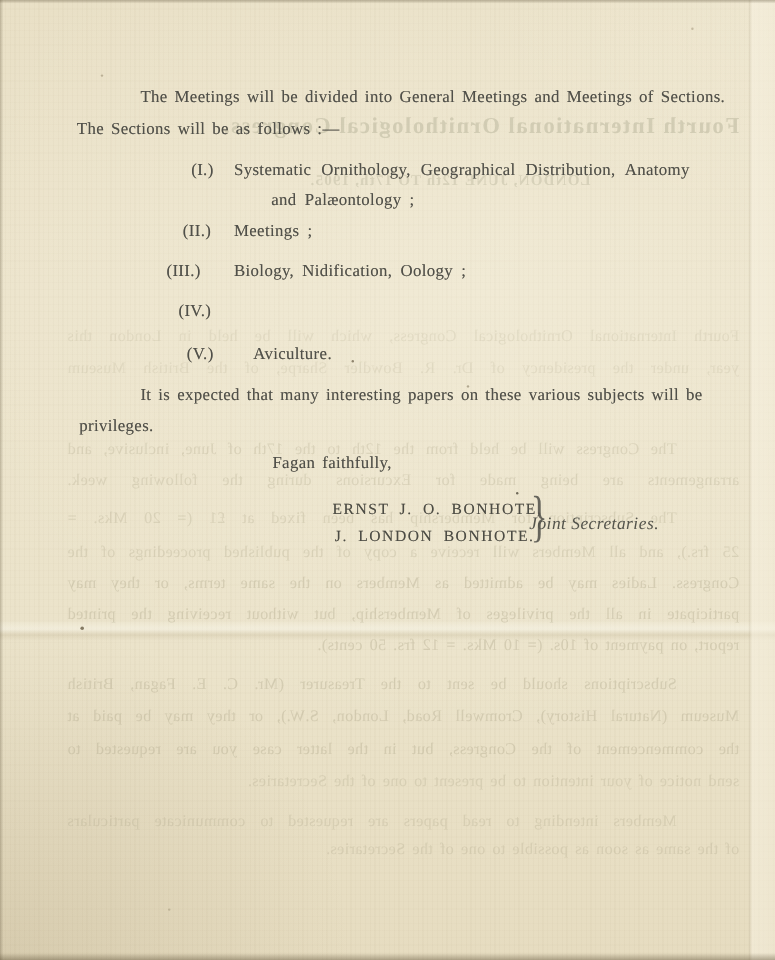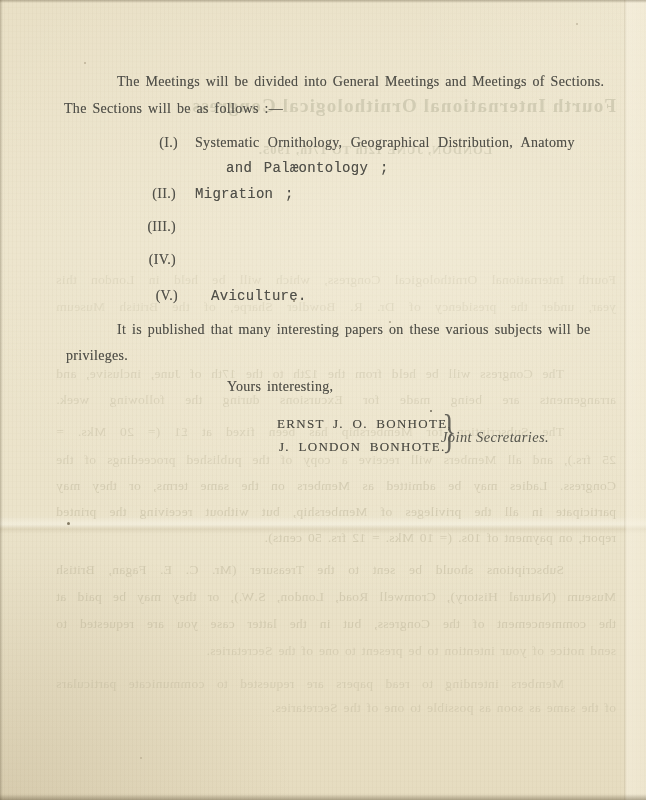--- a/index.html
+++ b/index.html
@@ -19,21 +19,21 @@
   .edge-top{position:absolute;left:0;top:0;right:0;height:3px;background:linear-gradient(180deg,rgba(95,84,60,.38),rgba(95,84,60,0));}
   .edge-left{position:absolute;left:0;top:0;bottom:0;width:3px;background:linear-gradient(90deg,rgba(95,84,60,.30),rgba(95,84,60,0));}
   .edge-bottom{position:absolute;left:0;bottom:0;right:0;height:6px;background:linear-gradient(0deg,rgba(90,78,52,.42),rgba(90,78,52,0));}
   .edge-right-band{position:absolute;top:0;bottom:0;left:624px;right:0;
     background:linear-gradient(90deg,rgba(130,115,85,.14) 0,rgba(248,242,226,.55) 3px,rgba(246,240,222,.45) 100%);}
   .crease{position:absolute;left:0;right:0;top:516px;height:18px;
     background:linear-gradient(180deg,rgba(120,100,60,0) 0%,rgba(255,255,248,.38) 45%,rgba(120,100,60,.10) 72%,rgba(120,100,60,0) 100%);}
   
   .ln{position:absolute;white-space:nowrap;color:#50504a;font-size:14px;line-height:1.2;
       letter-spacing:.3px;word-spacing:2px;text-shadow:0 0 .5px rgba(70,65,52,.45);z-index:3;}
-  .w3{word-spacing:3px;font-family:Liberation Mono, monospace;} .w4{word-spacing:4.5px;}
+  .w3{word-spacing:3px;} .w4{word-spacing:4.5px;}
   .numeral{text-align:right;width:46px;}
   .sig{font-size:13px;letter-spacing:1.3px;word-spacing:4px;color:#4c4c45;}
   .brace{position:absolute;z-index:3;font-size:47px;color:#585750;transform:scaleX(.62);opacity:.9;line-height:1;}
   .joint{position:absolute;z-index:3;font-style:italic;font-size:14.5px;color:#54544c;letter-spacing:.4px;white-space:nowrap;}
   
   .ghost{position:absolute;left:56px;right:30px;top:0;bottom:0;transform:scaleX(-1);z-index:1;
          color:#b0a88c;filter:blur(.4px);}
   .gl{position:absolute;left:0;right:0;font-size:13.5px;white-space:nowrap;letter-spacing:.3px;word-spacing:2px;line-height:1.2;}
   .gfull{white-space:normal;text-align:justify;text-align-last:justify;}
   .gindent{padding-left:52px;}
@@ -72,33 +72,34 @@
   </div>
 
   <div class="ln" style="left:64px;top:101px;">The Sections will be as follows :—</div>
   <div class="ln" style="left:117px;top:74px;">The Meetings will be divided into General Meetings and Meetings of Sections.</div>
 
   <div class="ln numeral" style="left:132px;top:135px;">(I.)</div>
   <div class="ln w4" style="left:195px;top:135px;">Systematic Ornithology, Geographical Distribution, Anatomy</div>
   <div class="ln w3" style="left:226px;top:160px;">and Palæontology ;</div>
 
   <div class="ln numeral" style="left:130px;top:186px;">(II.)</div>
-  <div class="ln w3" style="left:195px;top:186px;">Migration ;</div>
+  <div class="ln w3" style="left:195px;top:186px;">Meetings ;</div>
 
-  <div class="ln numeral" style="left:130px;top:219px;">(III.)</div>
+  <div class="ln numeral" style="left:130px;top:219px;text-align:center;">(III.)</div>
+  <div class="ln w3" style="left:195px;top:219px;">Biology, Nidification, Oology ;</div>
 
   <div class="ln numeral" style="left:130px;top:252px;">(IV.)</div>
 
   <div class="ln numeral" style="left:132px;top:288px;">(V.)</div>
   <div class="ln w3" style="left:195px;top:288px;margin-left:16px;">Aviculture.</div>
 
-  <div class="ln" style="left:117px;top:322px;">It is published that many interesting papers on these various subjects will be</div>
+  <div class="ln" style="left:117px;top:322px;">It is expected that many interesting papers on these various subjects will be</div>
   <div class="ln" style="left:66px;top:348px;">privileges.</div>
 
-  <div class="ln" style="left:227px;top:379px;">Yours interesting,</div>
+  <div class="ln" style="left:227px;top:379px;">Fagan faithfully,</div>
 
   <div class="ln sig" style="left:277px;top:416px;">ERNST J. O. BONHOTE,</div>
   <div class="ln sig" style="left:279px;top:439px;">J. LONDON BONHOTE.</div>
   <div class="brace" style="left:438px;top:408px;">}</div>
   <div class="joint" style="left:441px;top:429px;">Joint Secretaries.</div>
 
   <div class="speck" style="left:67px;top:522px;width:3px;height:3px;background:rgba(95,84,60,.75);"></div>
   <div class="speck" style="left:293px;top:300px;width:2px;height:2px;background:rgba(90,78,55,.65);"></div>
   <div class="speck" style="left:430px;top:410px;width:2px;height:2px;background:rgba(80,75,60,.8);"></div>
   <div class="speck" style="left:389px;top:321px;width:2px;height:2px;background:rgba(100,88,62,.45);"></div>

